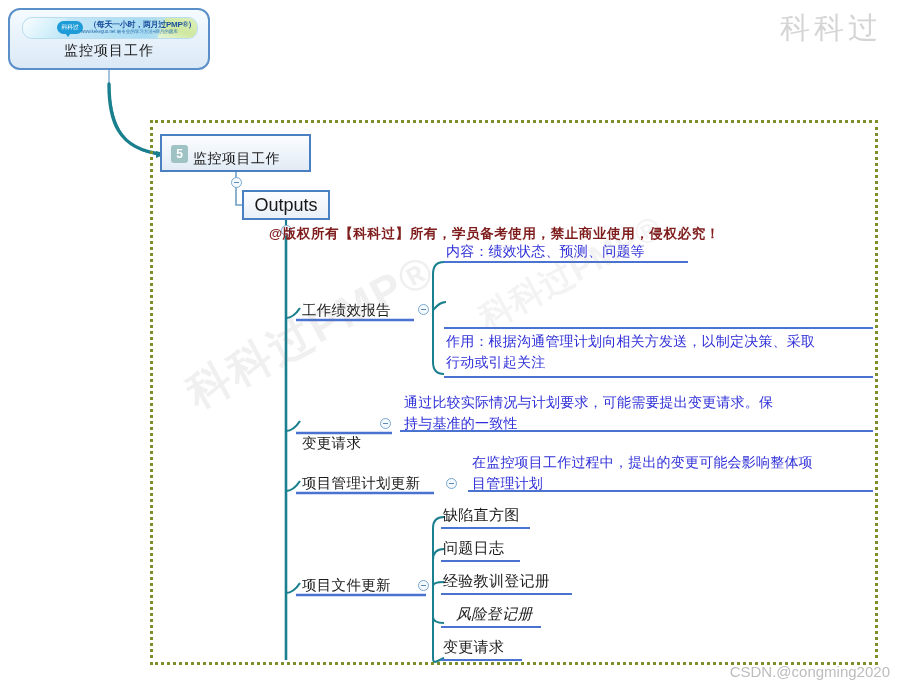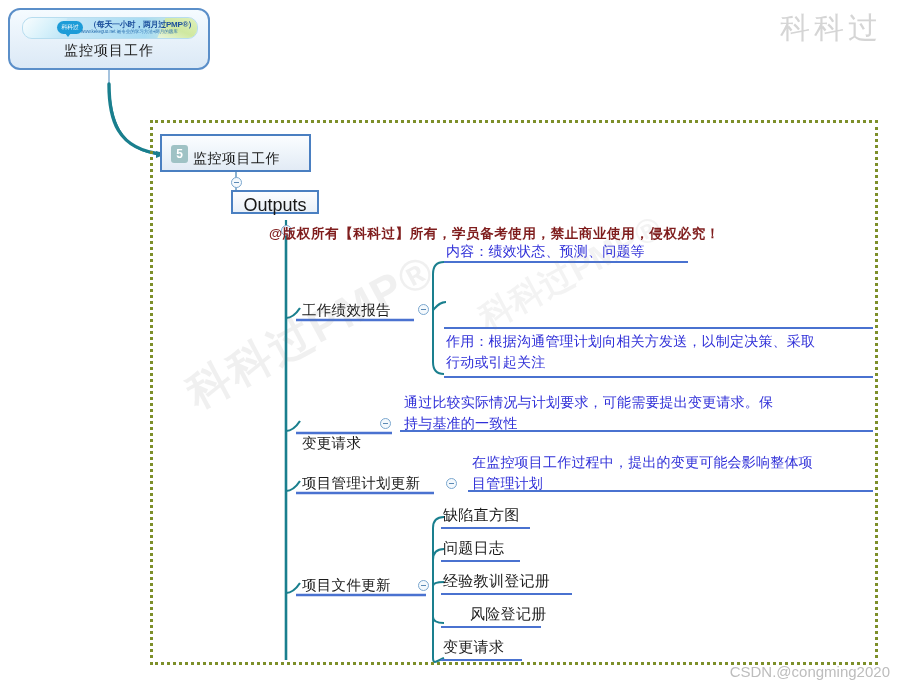--- a/index.html
+++ b/index.html
@@ -136,22 +136,22 @@
     position: absolute;
     left: 31px; top: 14px;
     font-size: 14px;
     color: #171717;
     letter-spacing: .5px;
     white-space: nowrap;
   }
 
   
   #outputs-node {
-    left: 231px; top: 190px;
-    width: 88px; height: 24px;
+    left: 242px; top: 190px;
+    width: 88px; height: 30px;
     border: 2px solid #4a7fc1;
     background: linear-gradient(to bottom, #fcfdff 0%, #f2f6fb 55%, #e9f0f8 100%);
     box-sizing: border-box;
   }
   #outputs-label {
     position: absolute;
     left: 0; right: 0; top: 3px;
     text-align: center;
     font-size: 18px;
     color: #171717;
@@ -355,19 +355,19 @@
     <div>在监控项目工作过程中，提出的变更可能会影响整体项</div>
     <div>目管理计划</div>
   </div>
 
   <div class="abs branch-label" style="left:302px; top:576px;">项目文件更新</div>
   <div class="abs toggle" style="left:418px; top:580px;"></div>
 
   <div class="abs leaf-label" style="left:443px; top:506px;">缺陷直方图</div>
   <div class="abs leaf-label" style="left:443px; top:539px;">问题日志</div>
   <div class="abs leaf-label" style="left:443px; top:572px;">经验教训登记册</div>
-  <div class="abs leaf-label" style="left:470px; top:605px;">风险登记册</div>
+  <div class="abs leaf-label" style="left:456px; top:605px;font-style:italic;">风险登记册</div>
   <div class="abs leaf-label" style="left:443px; top:638px;">变更请求</div>
 
   <div class="abs" id="wm-topright">科科过</div>
   <div class="abs" id="wm-bottom">CSDN.@congming2020</div>
 
 </div>
 
 </body></html>

